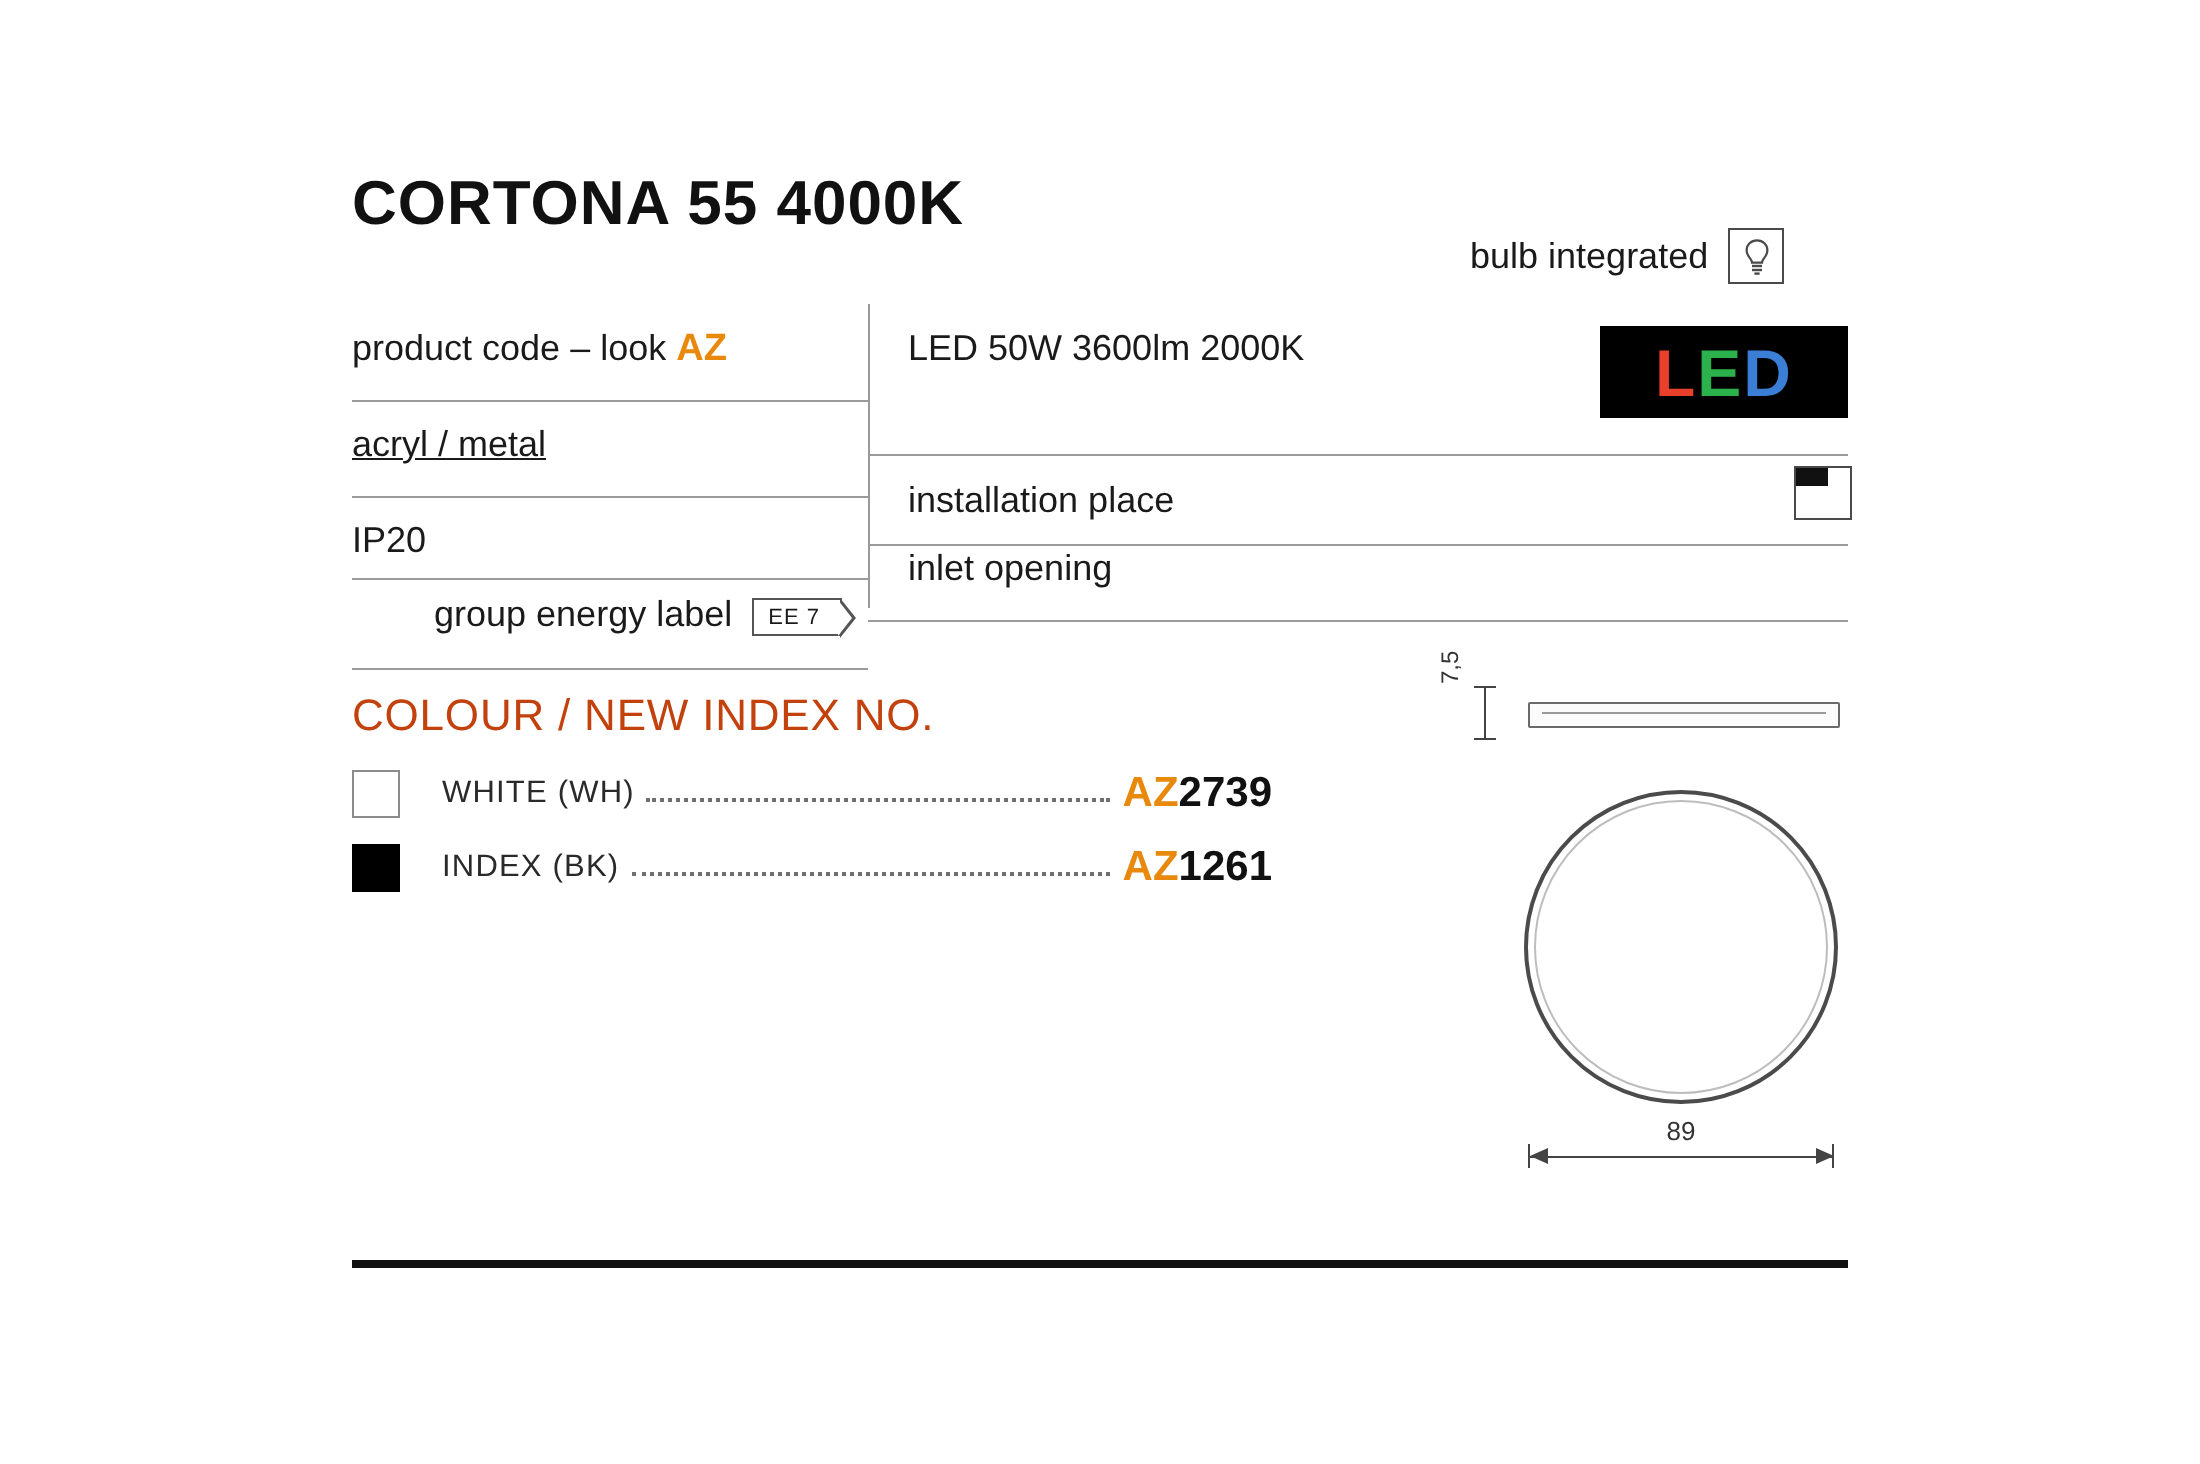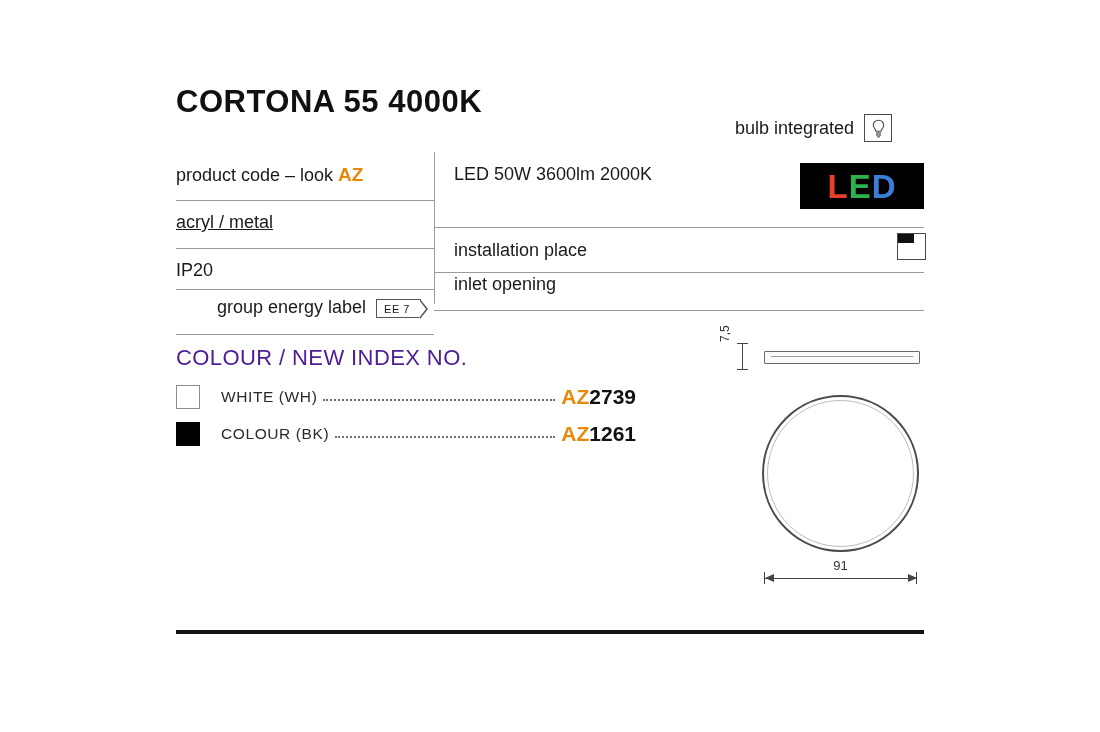--- a/index.html
+++ b/index.html
@@ -164,21 +164,21 @@
     background: #111;
   }
 
   
   .colour-title {
     position: absolute;
     left: 176px;
     top: 345px;
     font-size: 22px;
     letter-spacing: 0.4px;
-    color: #4c1d95;
+    color: #c2410c;
     white-space: nowrap;
   }
   .colour-list {
     position: absolute;
     left: 176px;
     top: 378px;
     width: 460px;
   }
   .colour-row {
     position: relative;
@@ -420,42 +420,42 @@
     <div class="colour-row">
       <div class="swatch sw-white"></div>
       <div class="colour-name">WHITE (WH)</div>
       <div class="dots"></div>
       <div class="code"><span class="pfx">AZ</span><span>2739</span></div>
     </div>
 
 
     <div class="colour-row">
       <div class="swatch sw-black"></div>
-      <div class="colour-name">COLOUR (BK)</div>
+      <div class="colour-name">INDEX (BK)</div>
       <div class="dots"></div>
       <div class="code"><span class="pfx">AZ</span><span>1261</span></div>
     </div>
 
   </div>
 
   <div class="dim-v">
     <div class="dim-v-label">7,5</div>
     <div class="dim-v-line"></div>
     <div class="dim-v-cap-t"></div>
     <div class="dim-v-cap-b"></div>
   </div>
 
   <div class="side-view">
     <div class="side-shape"></div>
   </div>
 
   <div class="circle"></div>
 
   <div class="dim-h">
-    <div class="dim-h-label">91</div>
+    <div class="dim-h-label">89</div>
     <div class="dim-h-line"></div>
     <div class="dim-h-cap-l"></div>
     <div class="dim-h-cap-r"></div>
     <div class="arrow-l"></div>
     <div class="arrow-r"></div>
   </div>
 
   <div class="bottom-rule"></div>
 
 </div>

